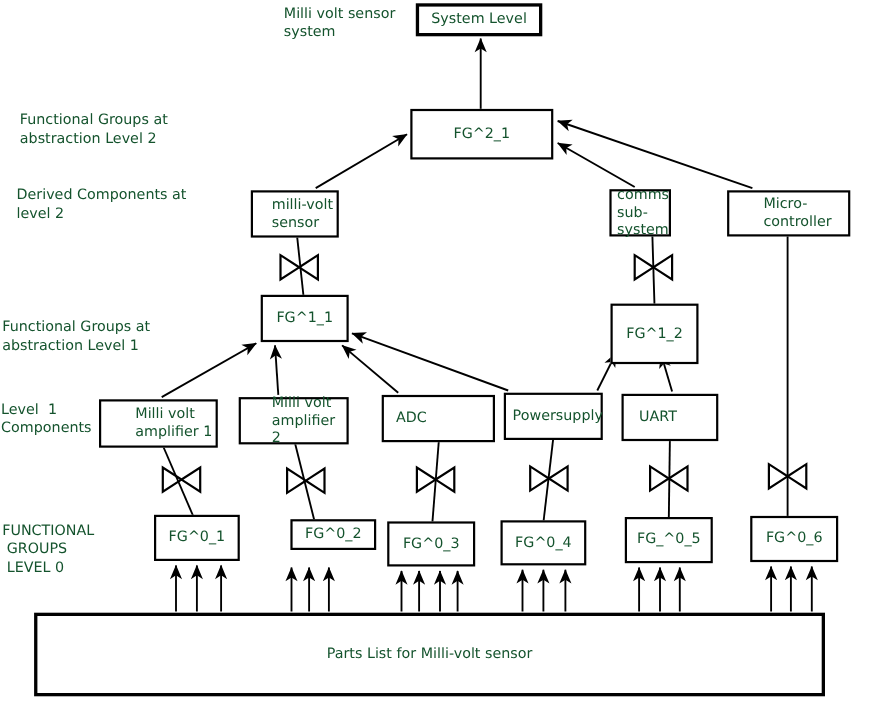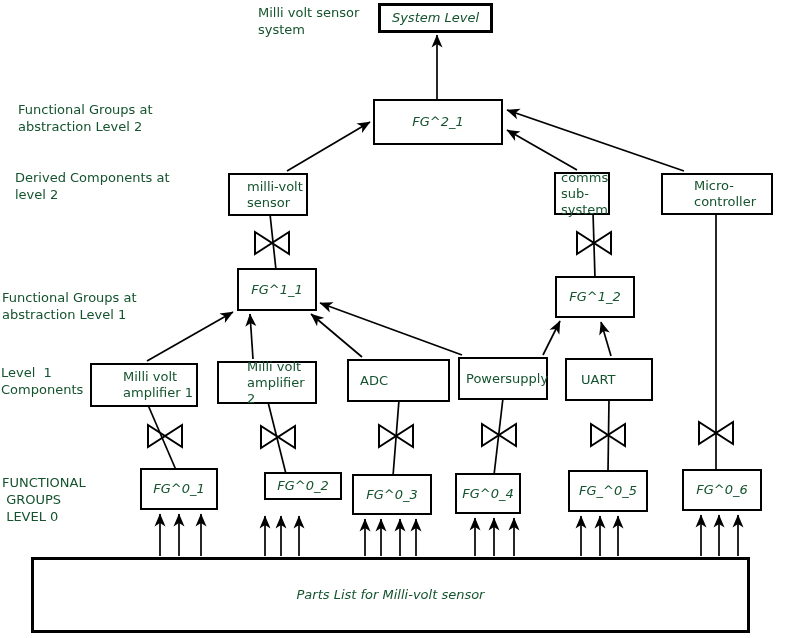--- a/index.html
+++ b/index.html
@@ -8,21 +8,21 @@
     font-family:"DejaVu Sans","Liberation Sans",sans-serif; color:#14532d;
     overflow:hidden;
   }
   #connectors { position:absolute; left:0; top:0; z-index:1; }
   .node {
     position:absolute; box-sizing:border-box; background:#ffffff;
     border:2px solid #000; z-index:2;
     display:flex; flex-direction:column; justify-content:center;
     font-size:13px; line-height:16px; white-space:pre-wrap;
   }
-  .node.center { align-items:center; text-align:center;font-style:italic; }
+  .node.center { align-items:center; text-align:center; }
   .node.thick { border-width:3px; }
   .annot {
     position:absolute; z-index:2; font-size:13px; line-height:17px;
     white-space:pre-wrap;
   }
   .cline { stroke:#000; stroke-width:1.7; fill:none; }
   .bowtie { stroke:#000; stroke-width:2; fill:none; }
 </style>
 </head>
 <body>
@@ -126,21 +126,21 @@
     <div>comms
 sub-system</div>
   </div>
   <div class="node" style="left:661px; top:173px; width:112px; height:42px; padding-left:31px;">
     <div>Micro-
 controller</div>
   </div>
   <div class="node center" style="left:237px; top:268px; width:80px; height:43px;">
     <div>FG^1_1</div>
   </div>
-  <div class="node center" style="left:555px; top:276px; width:80px; height:42px;">
+  <div class="node center" style="left:555px; top:276px; width:80px; height:55px;">
     <div>FG^1_2</div>
   </div>
   <div class="node" style="left:90px;  top:363px; width:108px; height:44px; padding-left:31px;">
     <div>Milli volt
 amplifier 1</div>
   </div>
   <div class="node" style="left:217px; top:361px; width:100px; height:43px; padding-left:28px;">
     <div>Milli volt
 amplifier 2</div>
   </div>
@@ -155,21 +155,21 @@
   </div>
   <div class="node center" style="left:140px; top:468px; width:78px; height:42px;">
     <div>FG^0_1</div>
   </div>
   <div class="node center" style="left:248px; top:472px; width:78px; height:28px;margin-left:16px;">
     <div>FG^0_2</div>
   </div>
   <div class="node center" style="left:352px; top:474px; width:80px; height:41px;">
     <div>FG^0_3</div>
   </div>
-  <div class="node center" style="left:455px; top:473px; width:66px; height:41px;text-align:center;">
+  <div class="node center" style="left:455px; top:473px; width:78px; height:41px;text-align:center;">
     <div>FG^0_4</div>
   </div>
   <div class="node center" style="left:568px; top:470px; width:80px; height:42px;">
     <div>FG_^0_5</div>
   </div>
   <div class="node center" style="left:682px; top:469px; width:80px; height:42px;">
     <div>FG^0_6</div>
   </div>
   <div class="node center thick" style="left:31px; top:557px; width:719px; height:76px;">
     <div>Parts List for Milli-volt sensor</div>

